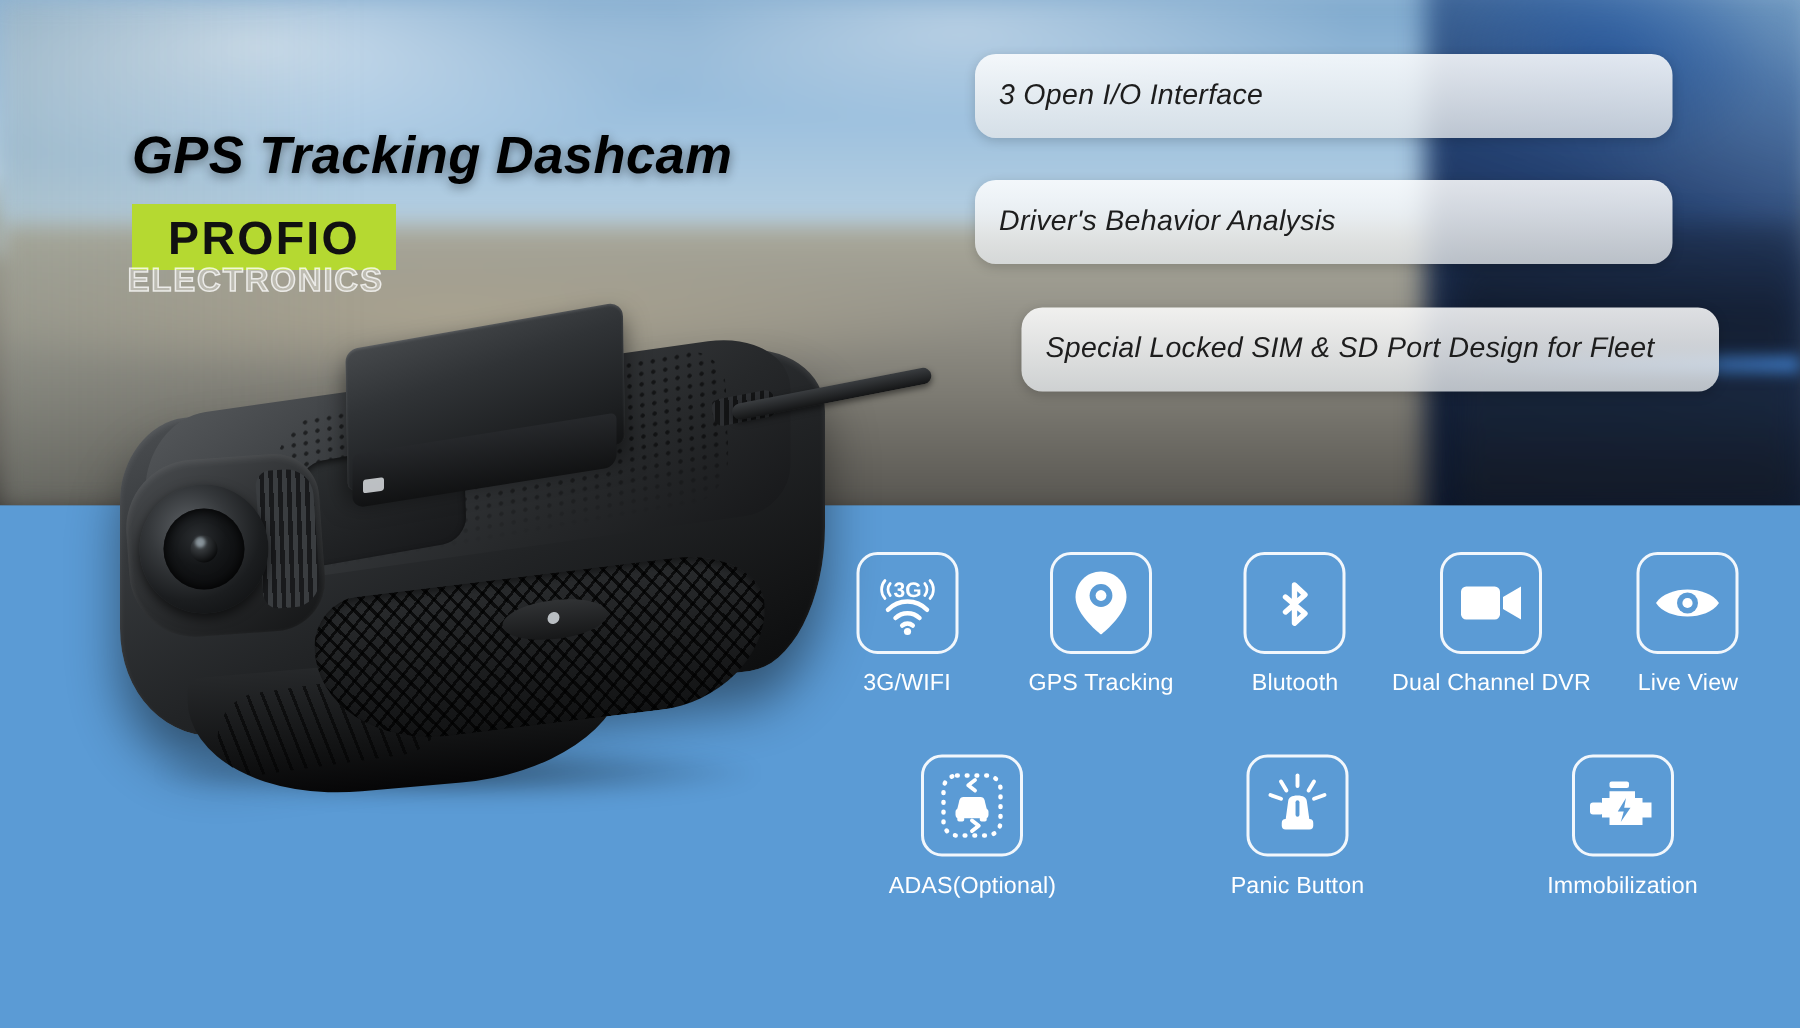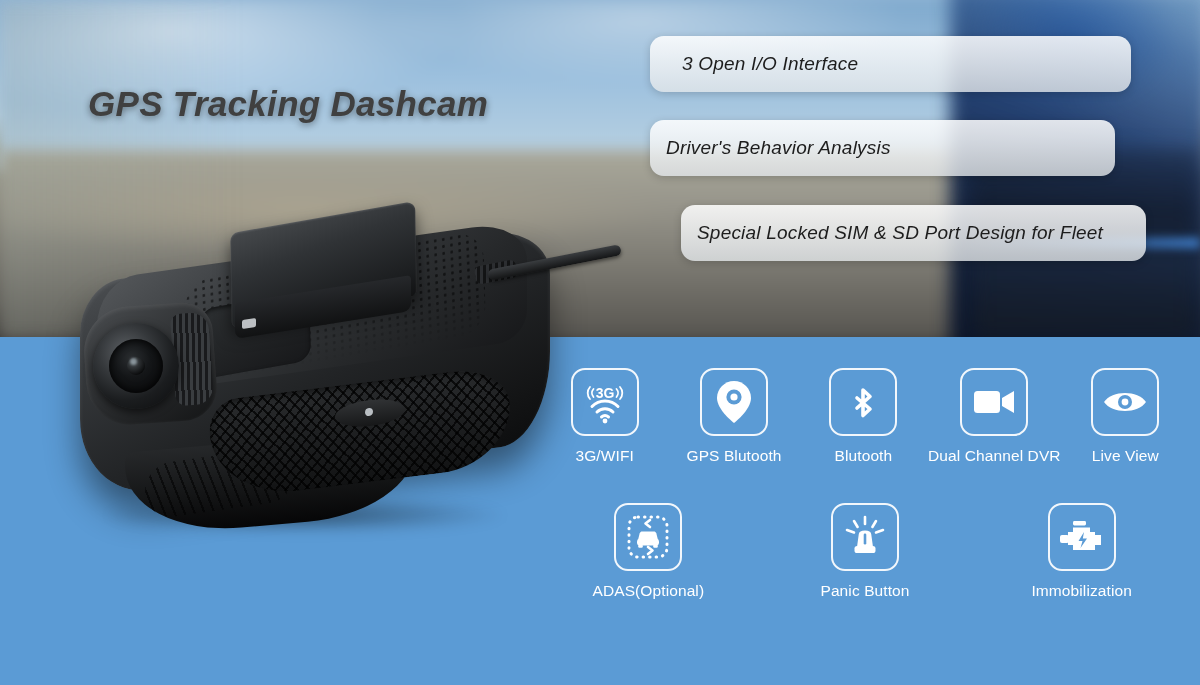--- a/index.html
+++ b/index.html
@@ -62,21 +62,21 @@
   
   .bluepanel{
     position:absolute;left:0;top:337px;width:1200px;height:348px;
     background:#5b9bd5;
   }
 
   
   .headline{
     position:absolute;left:88px;top:84px;
     font-size:35px;font-style:italic;font-weight:bold;
-    color:#404040;letter-spacing:.3px;
+    color:#000000;letter-spacing:.3px;
     text-shadow:0 2px 7px rgba(0,0,0,.45);
     white-space:nowrap;
   }
 
   
   .logo{
     position:absolute;left:88px;top:136px;
     width:176px;height:44px;
     background:#b5d931;
   }
@@ -100,21 +100,21 @@
     border-radius:14px;
     background:linear-gradient(180deg, rgba(255,255,255,.86), rgba(226,230,233,.80));
     box-shadow:0 2px 8px rgba(0,0,0,.18);
     display:flex;align-items:center;
   }
   .pill-text{
     padding-left:16px;
     font-size:19px;font-style:italic;color:#1d1d1d;
     letter-spacing:.2px;white-space:nowrap;
   }
-  #pill-0{top:36px;padding-left:16px;}
+  #pill-0{top:36px;}
   #pill-1{top:120px;}
   #pill-2{top:205px;margin-left:31px;}
 
   
   .cam{position:absolute;left:35px;top:205px;width:570px;height:330px;}
   .cam-body{
     position:absolute;left:45px;top:50px;width:470px;height:215px;
     background:linear-gradient(160deg,#4c4f52 0%,#36393c 22%,#222426 55%,#131415 85%,#0b0c0d 100%);
     border-radius:42px 60px 50px 70px / 50px 48px 90px 80px;
     transform:skewY(-7deg);
@@ -283,20 +283,24 @@
     <div class="photo-fade-left"></div>
     <div class="photo-truck"></div>
     <div class="photo-truck2"></div>
     <div class="photo-truck-stripe"></div>
   </div>
 
   <div class="bluepanel"></div>
 
   <div class="headline">GPS Tracking Dashcam</div>
 
+  <div class="logo">
+    <div class="logo-main">PROFIO</div>
+  </div>
+  <div class="logo-sub">ELECTRONICS</div>
 
   <div class="pill" id="pill-0">
     <span class="pill-text">3 Open I/O Interface</span>
   </div>
   <div class="pill" id="pill-1">
     <span class="pill-text">Driver's Behavior Analysis</span>
   </div>
   <div class="pill" id="pill-2">
     <span class="pill-text">Special Locked SIM &amp; SD Port Design for Fleet</span>
   </div>
@@ -347,21 +351,21 @@
       </div>
 
       <div class="icon-cell">
         <div class="icon-box">
           <svg width="42" height="46" viewBox="0 0 42 46">
             <path d="M21 2 C11.6 2 4 9.6 4 19 C4 31 21 44 21 44 C21 44 38 31 38 19 C38 9.6 30.4 2 21 2 Z" fill="#fff"></path>
             <circle cx="21" cy="18" r="7.6" fill="#5b9bd5"></circle>
             <circle cx="21" cy="18" r="3.6" fill="#fff"></circle>
           </svg>
         </div>
-        <div class="icon-label">GPS Blutooth</div>
+        <div class="icon-label">GPS Tracking</div>
       </div>
 
       <div class="icon-cell">
         <div class="icon-box">
           <svg width="40" height="46" viewBox="0 0 40 46">
             <path d="M14 13 L27 24 L20 30.5 L20 5 L27 11.5 L14 23" stroke="#fff" stroke-width="3.6" fill="none" stroke-linejoin="round" stroke-linecap="round" transform="translate(0,6)"></path>
           </svg>
         </div>
         <div class="icon-label">Blutooth</div>
       </div>

